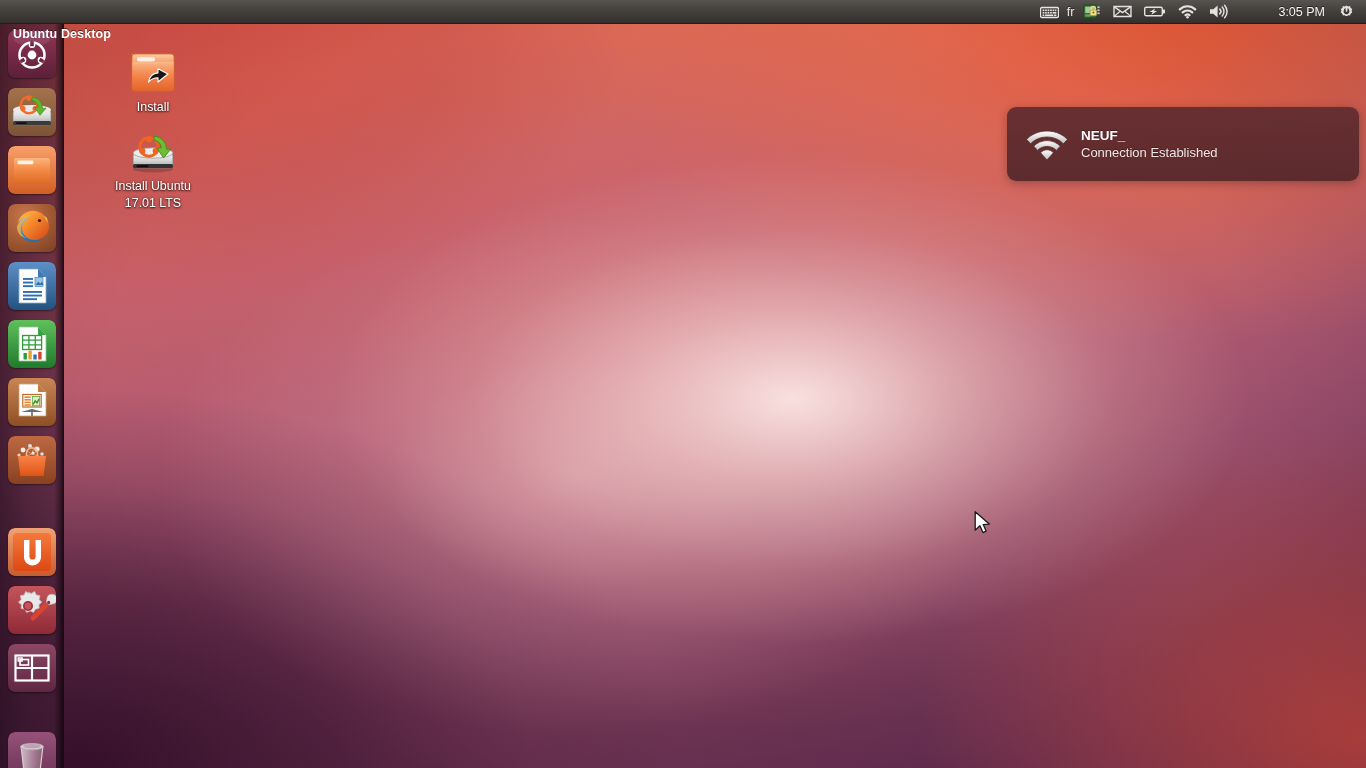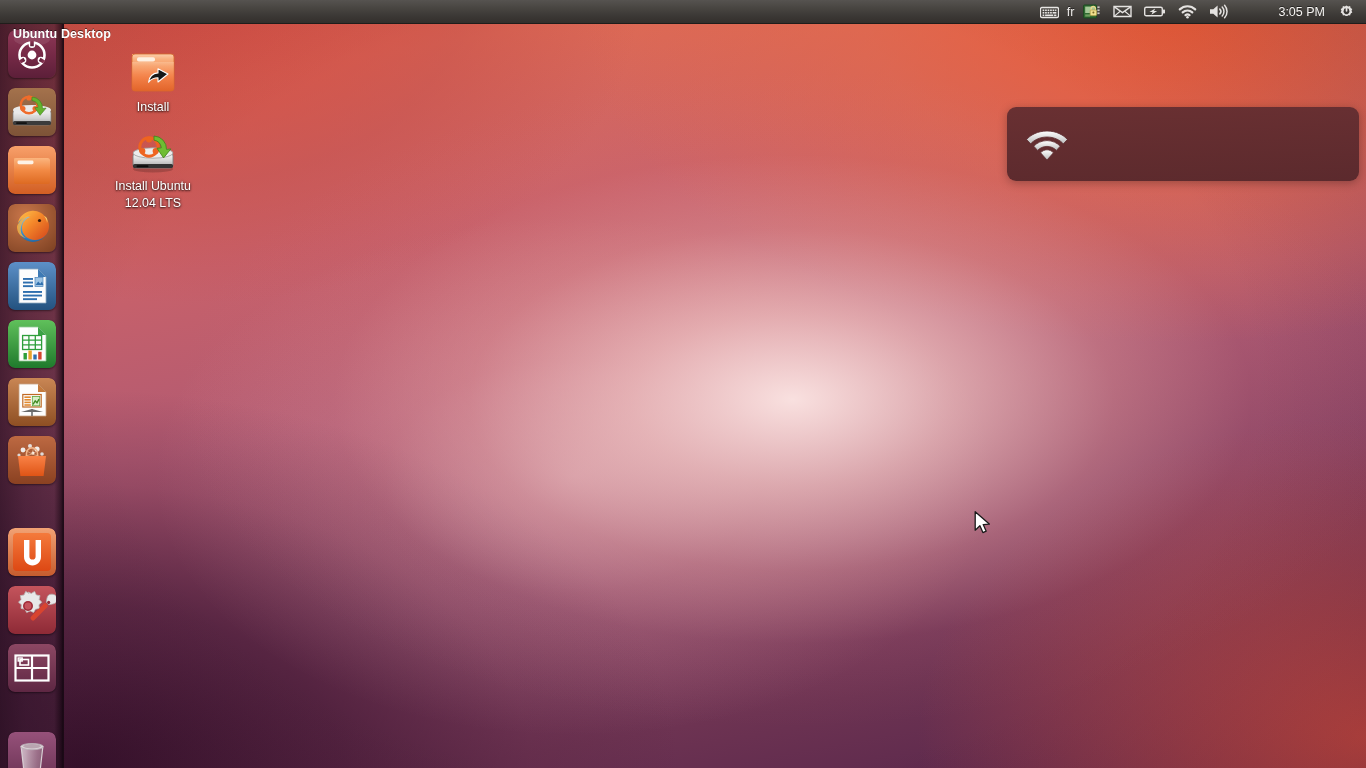--- a/index.html
+++ b/index.html
@@ -564,38 +564,42 @@
       <ellipse cx="26" cy="26" rx="20" ry="5.2" fill="#ececec" stroke="#9a9a9a" stroke-width="0.8"></ellipse>
       <g transform="translate(22,20)">
         <circle r="9.2" fill="none" stroke="#ee6420" stroke-width="3"></circle>
         <circle cx="0" cy="-7.6" r="3" fill="#ee6420"></circle>
         <circle cx="-6.6" cy="3.9" r="3" fill="#ee6420"></circle>
         <circle cx="6.6" cy="3.9" r="3" fill="#ee6420"></circle>
       </g>
       <path d="M27 9 A13 13 0 0 1 39.5 22.5 l4.4 -0.6 l-7.3 9 l-6.6 -9.6 l4.3 -0.5 A8.7 8.7 0 0 0 27 13.2 Z" fill="#6ebd33" stroke="#40821a" stroke-width="0.8" stroke-linejoin="round"></path>
     </svg>
   </div>
-  <div class="lbl">Install Ubuntu 12.04 LTS</div>
+  <div class="lbl">Install Ubuntu 17.01 LTS</div>
 </div>
 
 <div id="notification">
   <div id="notif-icon">
     <svg width="42" height="34" viewBox="0 0 42 34">
       <defs>
         <linearGradient id="nwG" x1="0" y1="0" x2="0" y2="1">
           <stop offset="0" stop-color="#ffffff"></stop>
             <stop offset="1" stop-color="#bdbdbd"></stop>
         </linearGradient>
       </defs>
       <g fill="url(#nwG)" stroke="#5c2c30" stroke-width="0.8">
         <path d="M21 4 C11.8 4 4.2 8.2 0.6 12.5 L4.6 16.8 C8 13 14 10 21 10 C28 10 34 13 37.4 16.8 L41.4 12.5 C37.8 8.2 30.2 4 21 4 Z"></path>
         <path d="M21 13.6 C15.6 13.6 10.8 16 7.8 19.2 L11.6 23.4 C13.8 21 17.2 19.4 21 19.4 C24.8 19.4 28.2 21 30.4 23.4 L34.2 19.2 C31.2 16 26.4 13.6 21 13.6 Z"></path>
         <path d="M21 22.8 C18.4 22.8 16.2 24 14.6 25.8 L21 33 L27.4 25.8 C25.8 24 23.6 22.8 21 22.8 Z"></path>
       </g>
     </svg>
+  </div>
+  <div id="notif-text">
+    <div id="notif-title">NEUF_</div>
+    <div id="notif-body">Connection Established</div>
   </div>
 </div>
 
 <div id="cursor">
   <svg width="18" height="26" viewBox="0 0 18 26">
     <path d="M1.2 0.8 L1.2 19.2 L5.9 14.8 L8.9 21.6 L12.2 20.2 L9.2 13.6 L15.3 13.1 Z" fill="#ffffff" stroke="#1a1a1a" stroke-width="1.3" stroke-linejoin="round"></path>
   </svg>
 </div>
 
 </body></html>

